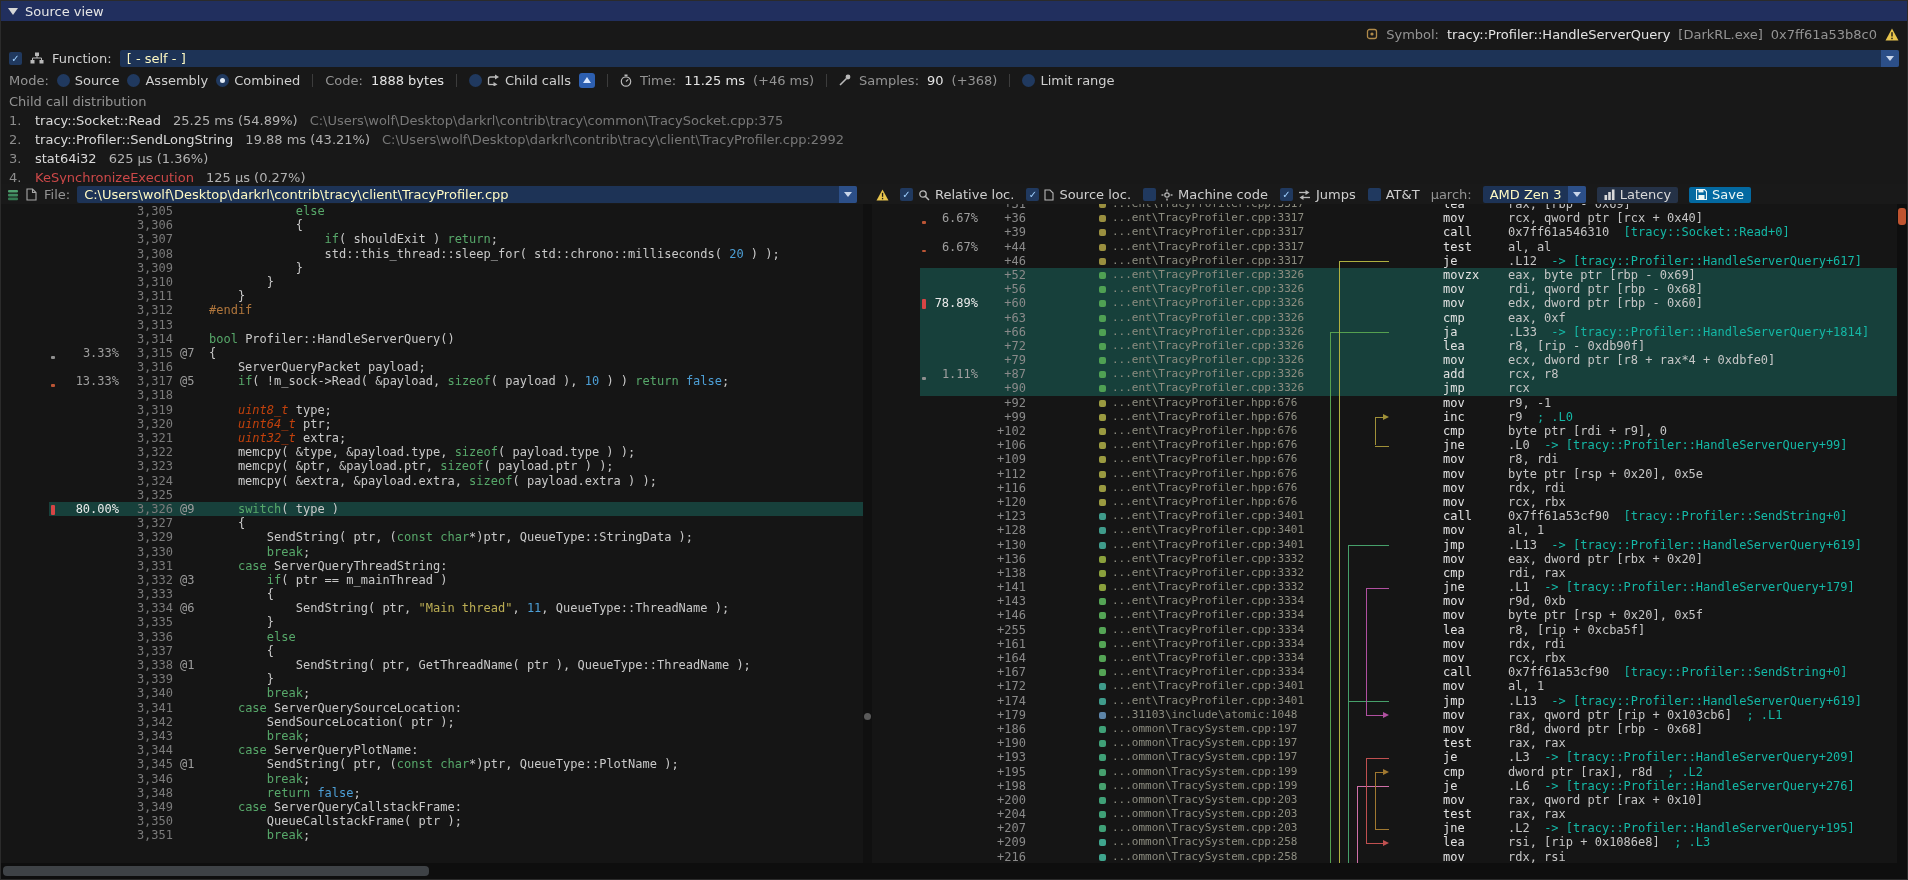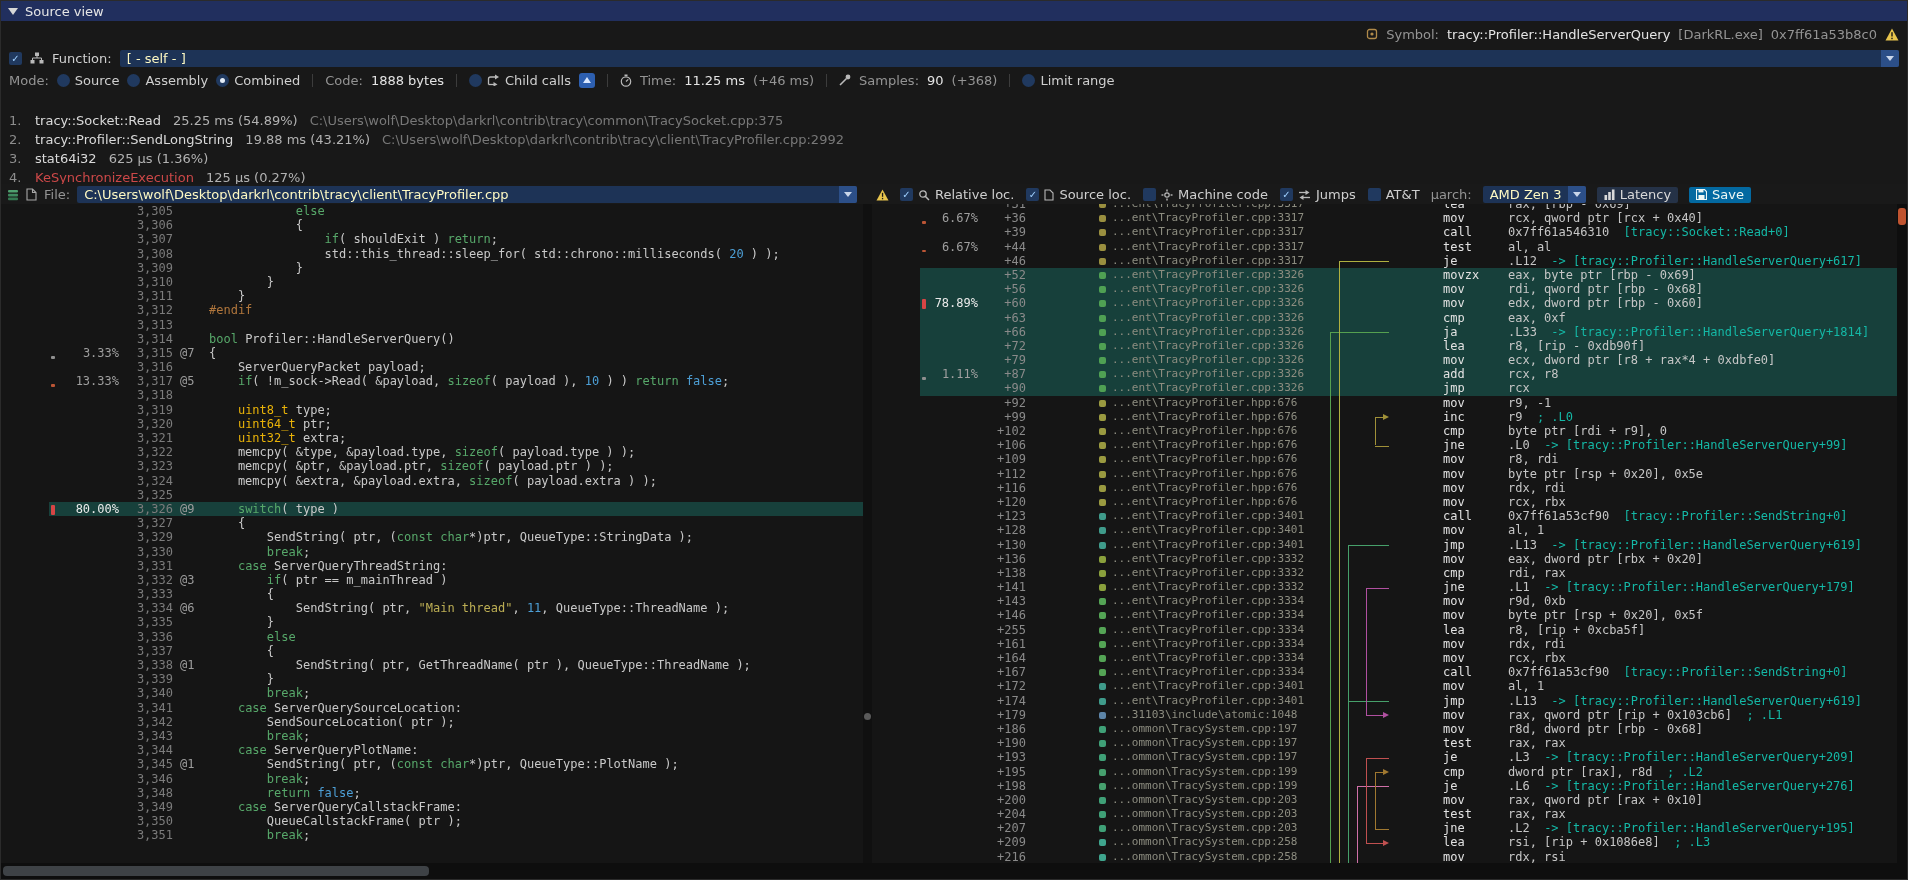--- a/index.html
+++ b/index.html
@@ -59,21 +59,21 @@
   .asmrows{margin-top:-7px;}
   .crow{position:relative;height:14.2px;line-height:14.2px;font-family:"DejaVu Sans Mono","Liberation Mono",monospace;font-size:12px;white-space:pre;}
   .crow.hl{background:#17403b;}
   .pbar{position:absolute;left:2px;bottom:1.5px;width:4px;border-radius:1px;}
   
   .s-pct{position:absolute;left:0;width:70px;text-align:right;color:#9f9f9f;}
   .s-pct.hi{color:#eaeaea;}
   .s-num{position:absolute;left:72px;width:52px;text-align:right;color:#7c7c7c;}
   .s-ann{position:absolute;left:131px;color:#9c9c9c;}
   .s-code{position:absolute;left:160px;}
-  .tk-p{color:#c9c9c9;} .tk-k{color:#57a86a;} .tk-t{color:#eab308;} .tk-n{color:#4d9fd6;} .tk-s{color:#bcae54;} .tk-d{color:#b0763c;}
+  .tk-p{color:#c9c9c9;} .tk-k{color:#57a86a;} .tk-t{color:#c2410c;font-style:italic;} .tk-n{color:#4d9fd6;} .tk-s{color:#bcae54;} .tk-d{color:#b0763c;}
   
   .a-pct{position:absolute;left:4px;width:54px;text-align:right;color:#9f9f9f;}
   .a-pct.hi{color:#eaeaea;}
   .a-off{position:absolute;left:62px;width:44px;text-align:right;color:#8a8a8a;}
   .a-dot{position:absolute;left:179px;top:4px;width:7px;height:7px;border-radius:2px;}
   .a-path{position:absolute;left:192px;width:250px;color:#8d8d80;font-size:11px;overflow:hidden;}
   .a-mn{position:absolute;left:523px;color:#e2e2e2;}
   .a-ops{position:absolute;left:588px;color:#c6c6c6;white-space:pre;}
   .a-ann{color:#14b8a6;}
   
@@ -191,20 +191,23 @@
     <span class="dim">Samples:</span>
     <span class="lit">90</span>
     <span class="dim">(+368)</span>
     <span class="vsep"></span>
     <span class="radio-item">
       <span class="radio"></span>
       <span>Limit range</span>
     </span>
   </div>
 
+  <div class="hrow ccheader">
+    <span class="dim">Child call distribution</span>
+  </div>
 
   <div class="cclist">
       <div class="cc-row">
         <span class="cc-idx">1.</span>
         <span class="cc-name">tracy::Socket::Read</span>
         <span class="cc-time">25.25 ms (54.89%)</span>
         <span class="cc-path">C:\Users\wolf\Desktop\darkrl\contrib\tracy\common\TracySocket.cpp:375</span>
       </div>
       <div class="cc-row">
         <span class="cc-idx">2.</span>

